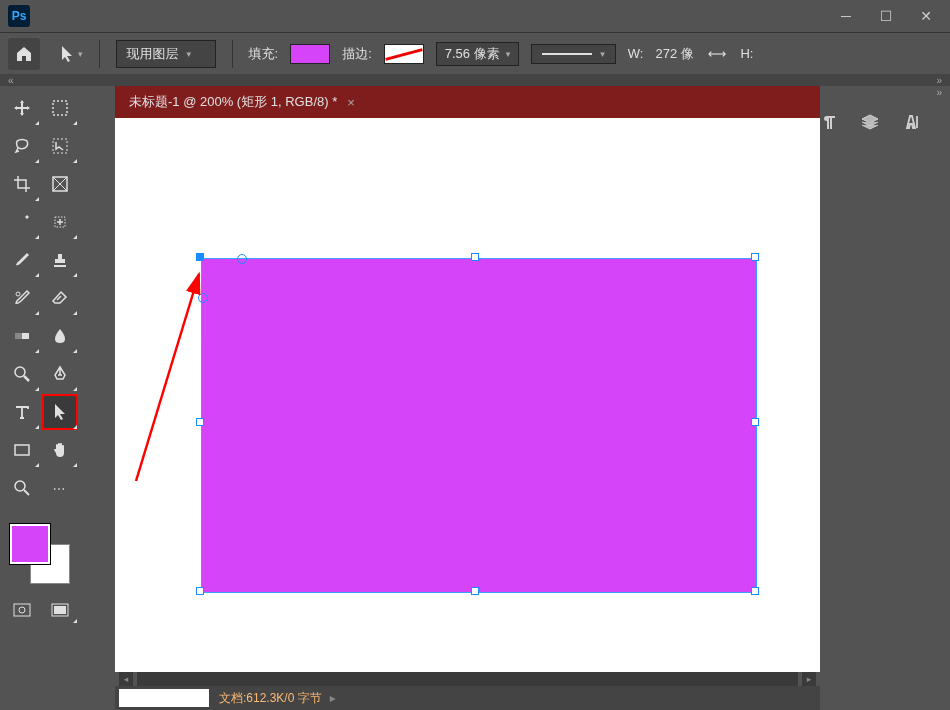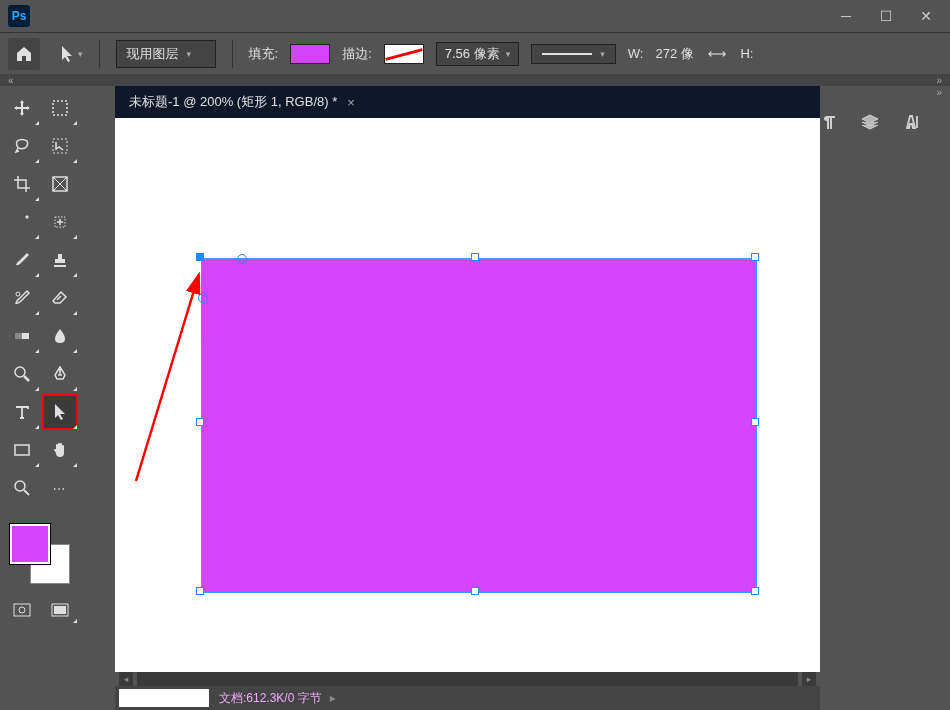--- a/index.html
+++ b/index.html
@@ -30,21 +30,21 @@
 .tool-grid{display:flex;flex-direction:column;padding:4px;gap:2px;}
 .tool-row{display:flex;gap:2px;}
 .tool-btn{width:36px;height:36px;display:flex;align-items:center;justify-content:center;color:#e0e0e0;cursor:pointer;position:relative;}
 .tool-btn.highlight{outline:2px solid #ff0000;outline-offset:-2px;background:#3a3a3a;}
 .tool-tick{position:absolute;bottom:1px;right:1px;width:0;height:0;border-left:4px solid transparent;border-bottom:4px solid #e0e0e0;}
 .color-swatches{margin-top:8px;padding:6px;position:relative;height:74px;}
 .fg-color{position:absolute;width:40px;height:40px;background:#d544f9;border:2px solid #fff;outline:1px solid #000;left:10px;top:6px;z-index:2;}
 .bg-color{position:absolute;width:40px;height:40px;background:#fff;border:1px solid #888;left:30px;top:26px;}
 .left-bottom{display:flex;gap:2px;padding:4px;}
 .center-area{flex:1;background:#2b2b2b;display:flex;flex-direction:column;}
-.tab-bar{height:32px;background:#0f172a;display:flex;align-items:center;padding:0 14px;gap:10px;}
+.tab-bar{height:32px;background:#7f1d1d;display:flex;align-items:center;padding:0 14px;gap:10px;}
 .tab-close{cursor:pointer;color:#aaa;}
 .canvas-area{flex:1;background:#fff;margin:0;position:relative;overflow:hidden;}
 .shape{position:absolute;left:86px;top:140px;width:556px;height:335px;background:#d544f9;border:1px solid #3aa0ff;}
 .handle{position:absolute;width:8px;height:8px;background:#fff;border:1px solid #1a8cff;}
 .h-tl{left:81px;top:135px;background:#1a8cff;}
 .h-tm{left:356px;top:135px;}
 .h-tr{left:636px;top:135px;}
 .h-ml{left:81px;top:300px;}
 .h-mr{left:636px;top:300px;}
 .h-bl{left:81px;top:469px;}
@@ -52,21 +52,21 @@
 .h-br{left:636px;top:469px;}
 .circle{position:absolute;width:10px;height:10px;border:1px solid #1a8cff;border-radius:50%;background:transparent;}
 .c1{left:122px;top:136px;}
 .c2{left:83px;top:175px;}
 .ref-line{position:absolute;border-left:1px solid #3aa0ff;border-top:1px solid #3aa0ff;}
 .rl-v{left:90px;top:180px;height:40px;width:1px;}
 .arrow-line{position:absolute;left:16px;top:148px;width:180px;height:220px;pointer-events:none;}
 .arrow-svg{width:100%;height:100%;}
 .status-bar{height:24px;background:#444;display:flex;align-items:center;font-size:12px;}
 .zoom-box{width:90px;height:18px;background:#fff;margin-left:4px;}
-.status-text{color:#f0abfc;margin-left:10px;}
+.status-text{color:#fdba74;margin-left:10px;}
 .status-arrow{color:#888;margin-left:8px;}
 .scroll-h{height:14px;background:#535353;display:flex;align-items:center;padding:0 4px;gap:4px;}
 .sc-btn{width:14px;height:14px;background:#3a3a3a;display:flex;align-items:center;justify-content:center;font-size:9px;color:#888;}
 .sc-track{flex:1;height:14px;background:#3a3a3a;}
 .right-panel{width:130px;background:#535353;display:flex;flex-direction:column;}
 .right-collapse{height:12px;display:flex;justify-content:flex-end;padding:0 8px;align-items:center;}
 .panel-icons{display:flex;align-items:center;padding-top:12px;gap:22px;}
 .panel-icon{width:24px;height:24px;display:flex;align-items:center;justify-content:center;color:#d0d0d0;cursor:pointer;}
 .panel-gap{height:24px;}
 svg{display:block;}

